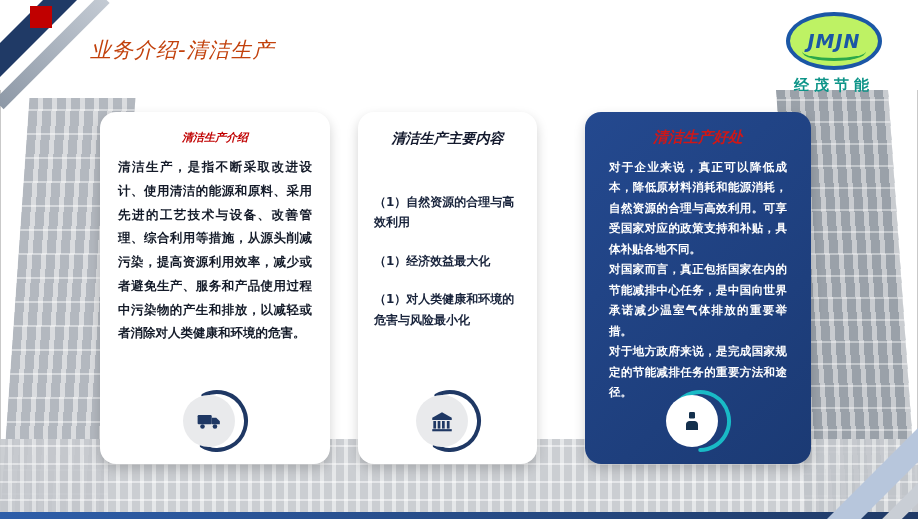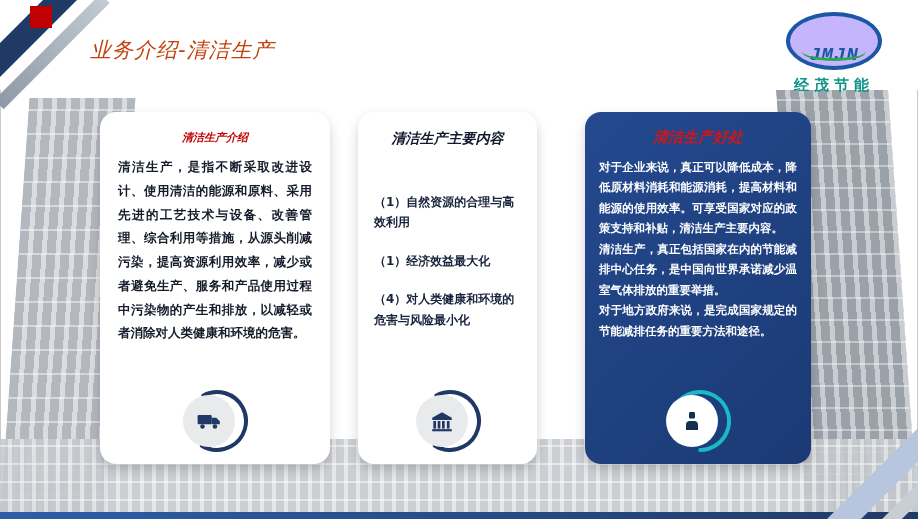--- a/index.html
+++ b/index.html
@@ -34,32 +34,32 @@
   .ribbon{position:absolute;z-index:4;}
   .ribbon-blue{left:768px;top:478px;width:210px;height:24px;background:#b7c6dc;transform:rotate(-45deg);}
   .ribbon-gray{left:806px;top:498px;width:200px;height:14px;background:#c9ced5;transform:rotate(-45deg);}
   .bottom-strip{position:absolute;left:0;right:0;bottom:0;height:7px;z-index:3;
     background:linear-gradient(90deg,#2e5ea9,#203a66);}
   
   .slide-title{position:absolute;left:76px;top:22px;margin:14px;font-size:21px;font-weight:normal;
     font-style:italic;color:#c2410c;letter-spacing:1px;z-index:3;}
   .logo{position:absolute;right:26px;top:12px;width:116px;text-align:center;z-index:3;}
   .logo-oval{position:relative;width:96px;height:58px;margin:0 auto;border:4px solid #1b57a6;border-radius:50%;
-    background:#c4b5fd;display:flex;align-items:flex-end;justify-content:center;box-sizing:border-box;font-family:Liberation Mono, monospace;}
+    background:#bef264;display:flex;align-items:center;justify-content:center;box-sizing:border-box;}
   .logo-oval::after{content:"";position:absolute;left:12px;bottom:5px;width:64px;height:16px;
     border-bottom:3px solid #2ba84a;border-radius:50%;}
   .logo-text{color:#1b57a6;font-weight:bold;font-style:italic;font-size:19px;letter-spacing:1px;}
   .logo-name{margin-top:6px;color:#0d9488;font-weight:bold;font-size:15px;letter-spacing:5px;}
   
   .card{position:absolute;top:112px;height:352px;border-radius:16px;z-index:5;box-sizing:border-box;
     box-shadow:0 5px 12px rgba(0,0,0,.18);}
   .card-white{background:#ffffff;}
   .card1{left:100px;width:230px;padding:18px 18px 12px;}
   .card2{left:358px;width:179px;padding:18px 16px 12px;}
-  .card3{left:585px;width:226px;padding:16px 14px 12px;background:linear-gradient(135deg,#24498f,#1b3a74);}
+  .card3{left:585px;width:226px;padding:16px 24px 12px;background:linear-gradient(135deg,#24498f,#1b3a74);}
   .card-title{margin:0 0 10px 0;text-align:center;font-weight:bold;font-style:italic;}
   .t-red{color:#c00000;font-size:11px;}
   .t-dark{color:#141a2e;font-size:14px;}
   .t-red3{color:#cf1717;font-size:15px;}
   .card1-body{margin:0;font-size:12.5px;font-weight:bold;color:#141b29;line-height:1.9;text-align:justify;}
   .card2-items{margin-top:44px;}
   .card2-item{font-size:12px;font-weight:bold;color:#17223a;line-height:1.7;margin-bottom:18px;}
   .card3-body{font-size:11.5px;font-weight:bold;color:#ffffff;line-height:1.78;text-align:justify;}
   .card3-body p{margin:0;}
   
@@ -109,21 +109,21 @@
         </svg>
       </div>
     </div>
   </section>
 
   <section class="card card-white card2">
     <h2 class="card-title t-dark">清洁生产主要内容</h2>
     <div class="card2-items">
       <div class="card2-item">（1）自然资源的合理与高效利用</div>
       <div class="card2-item">（1）经济效益最大化</div>
-      <div class="card2-item">（4）对人类健康和环境的危害与风险最小化</div>
+      <div class="card2-item">（1）对人类健康和环境的危害与风险最小化</div>
     </div>
     <div class="icon-group">
       <svg class="icon-arc" viewBox="0 0 76 66">
         <circle cx="40" cy="33" r="29" fill="none" stroke="#1f3864" stroke-width="4" stroke-linecap="round" stroke-dasharray="121 61" transform="rotate(242 40 33)"></circle>
       </svg>
       <div class="icon-circle">
         <svg viewBox="0 0 24 24" width="26" height="26" fill="#1f3864">
           <path d="M3 9l9-5 9 5v2H3z"></path>
           <rect x="4" y="12" width="2.5" height="7"></rect>
           <rect x="8" y="12" width="2.5" height="7"></rect>
@@ -131,22 +131,22 @@
           <rect x="16.5" y="12" width="2.5" height="7"></rect>
           <rect x="3" y="19.5" width="18" height="2"></rect>
         </svg>
       </div>
     </div>
   </section>
 
   <section class="card card3">
     <h2 class="card-title t-red3">清洁生产好处</h2>
     <div class="card3-body">
-      <p>对于企业来说，真正可以降低成本，降低原材料消耗和能源消耗，提高材料和能源的使用效率。可享受国家对应的政策支持和补贴，清洁生产主要内容。</p>
-      <p>清洁生产，真正包括国家在内的节能减排中心任务，是中国向世界承诺减少温室气体排放的重要举措。</p>
+      <p>对于企业来说，真正可以降低成本，降低原材料消耗和能源消耗，自然资源的合理与高效利用。可享受国家对应的政策支持和补贴，具体补贴各地不同。</p>
+      <p>对国家而言，真正包括国家在内的节能减排中心任务，是中国向世界承诺减少温室气体排放的重要举措。</p>
       <p>对于地方政府来说，是完成国家规定的节能减排任务的重要方法和途径。</p>
     </div>
     <div class="icon-group">
       <svg class="icon-arc" viewBox="0 0 76 66">
         <circle cx="40" cy="33" r="29" fill="none" stroke="#19bac6" stroke-width="4" stroke-linecap="round" stroke-dasharray="121 61" transform="rotate(210 40 33)"></circle>
       </svg>
       <div class="icon-circle">
         <svg viewBox="0 0 24 24" width="24" height="24" fill="#14304d">
           <rect x="9" y="3" width="6" height="6.5" rx="1.2"></rect>
           <path d="M6 21v-5.5c0-2 1.6-3.5 3.6-3.5h4.8c2 0 3.6 1.5 3.6 3.5V21z"></path>

